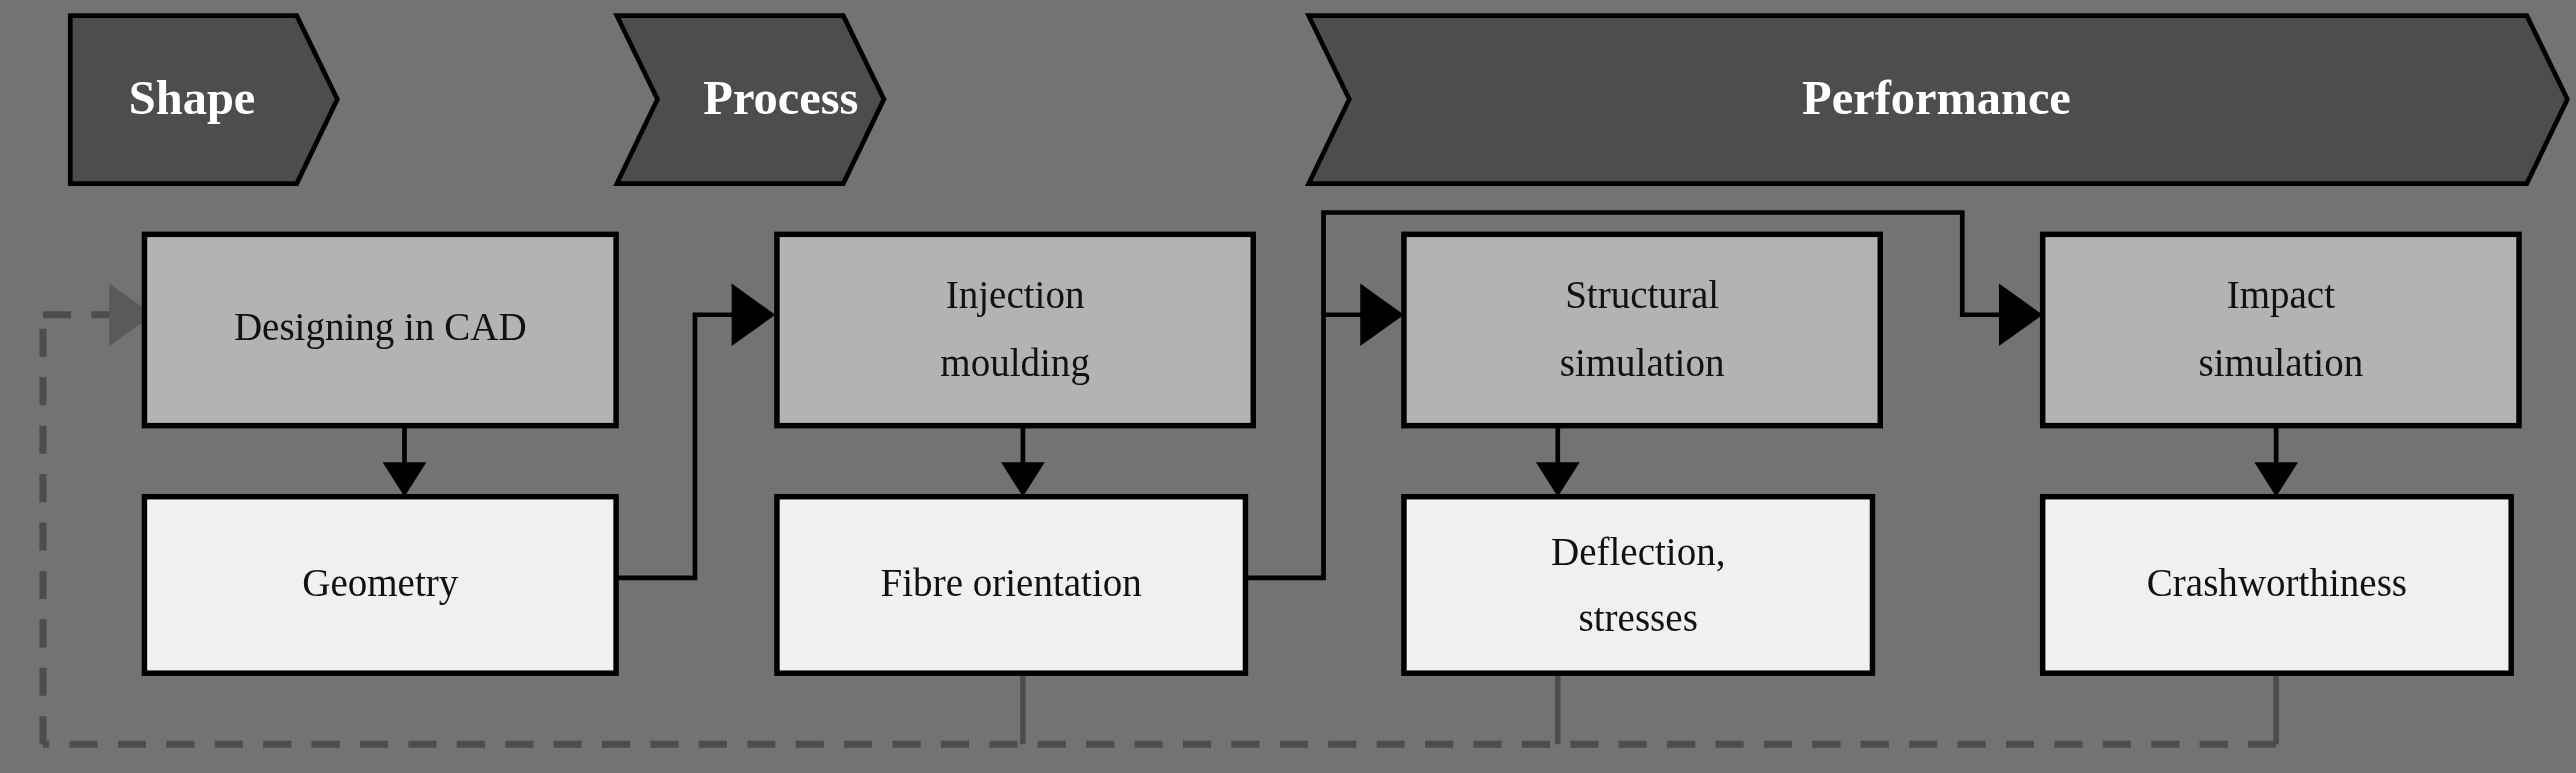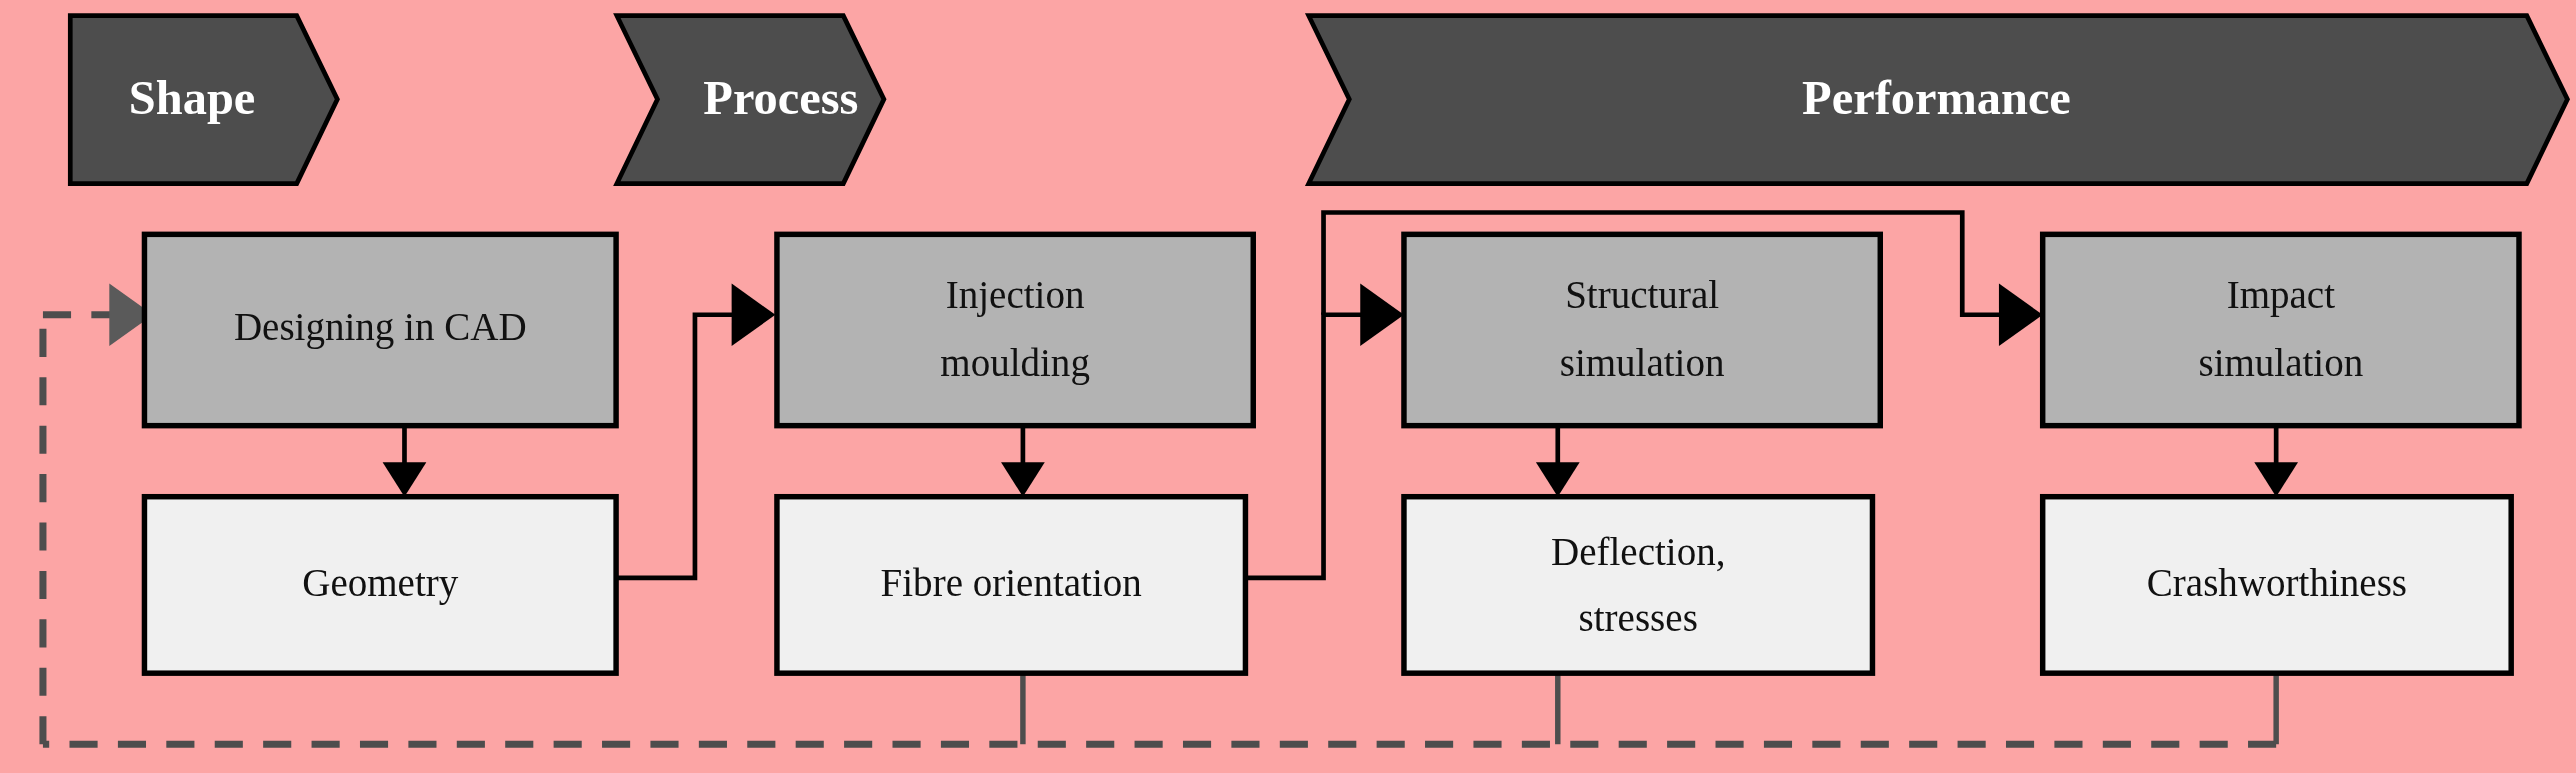--- a/index.html
+++ b/index.html
@@ -11,21 +11,21 @@
   body {
     width: 2576px;
     height: 774px;
     overflow: hidden;
     font-family: "Liberation Serif", "DejaVu Serif", serif;
   }
   #diagram-root {
     position: relative;
     width: 2576px;
     height: 774px;
-    background: #fca5a5;
+    background: #737373;
   }
   svg#flow-svg {
     position: absolute;
     top: 0;
     left: 0;
     width: 2576px;
     height: 774px;
     display: block;
   }
   .banner-label {

